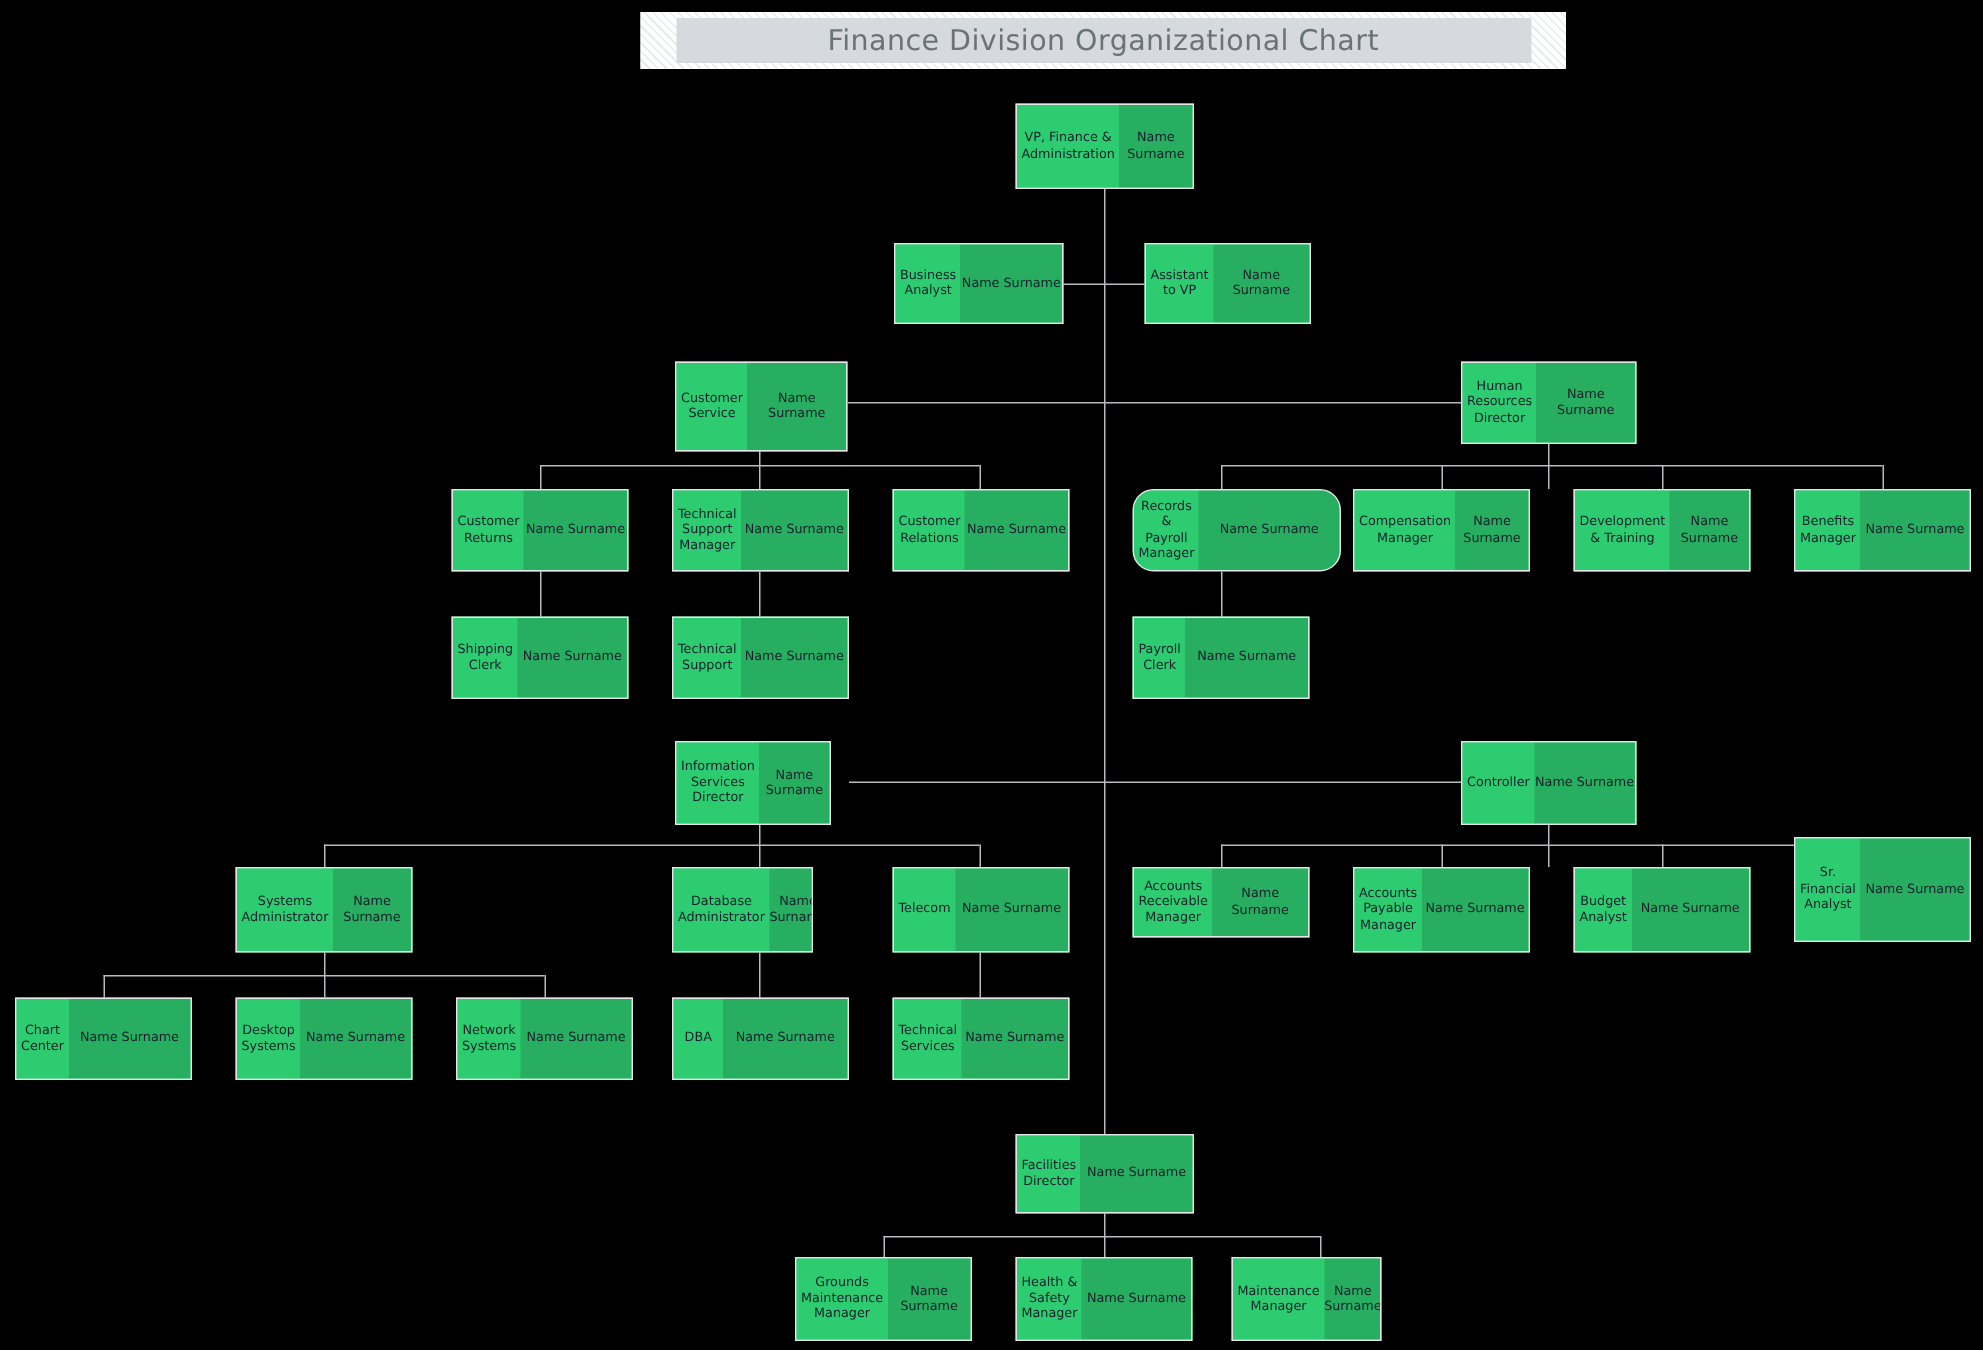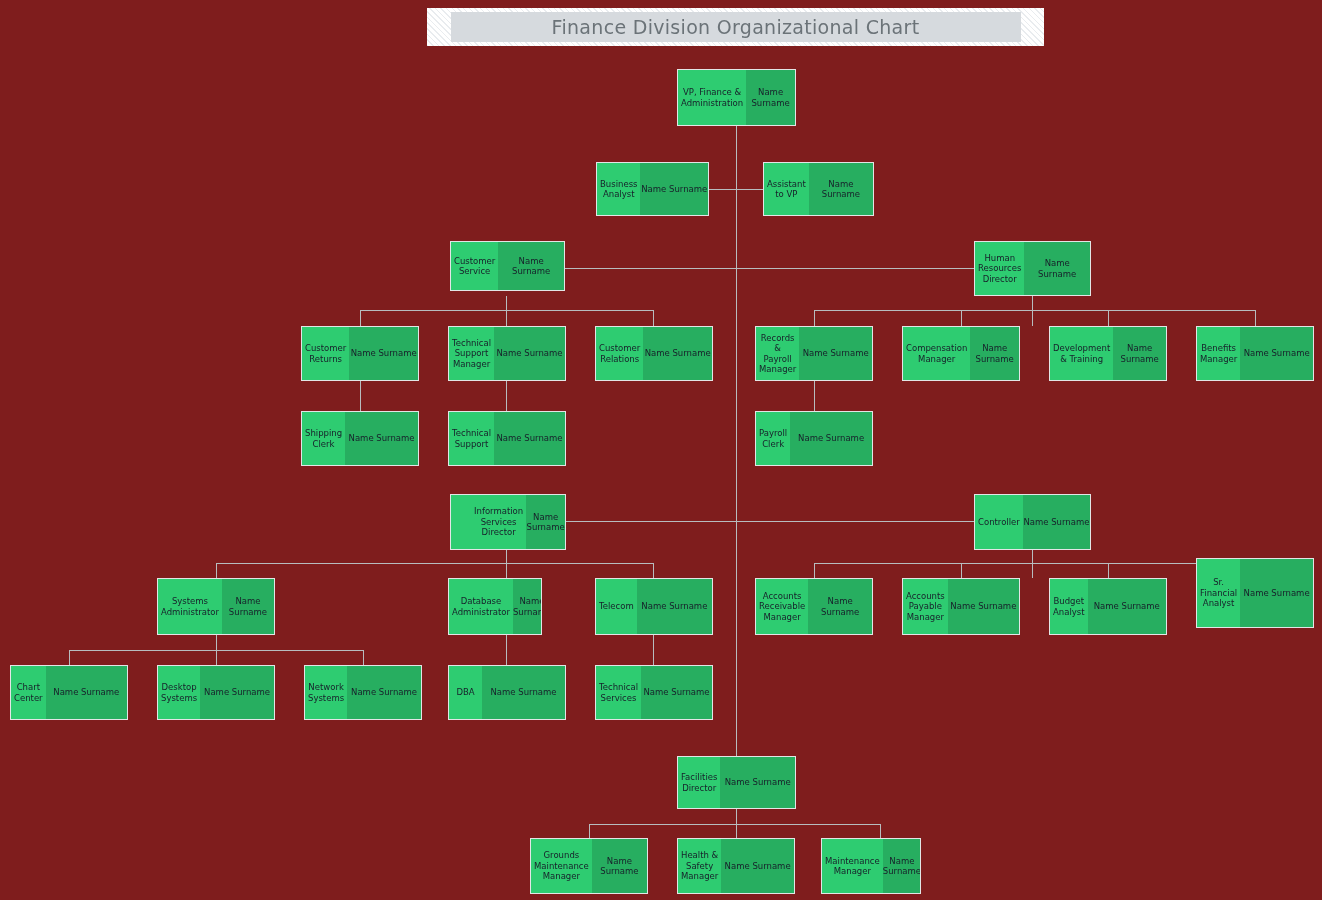--- a/index.html
+++ b/index.html
@@ -10,21 +10,21 @@
   body {
     width: 1322px;
     height: 900px;
     font-family: "DejaVu Sans", "Liberation Sans", sans-serif;
     overflow: hidden;
   }
   #canvas {
     position: relative;
     width: 1322px;
     height: 900px;
-    background: #7f1d1d;
+    background: #000000;
   }
 
   
   #title-banner {
     position: absolute;
     left: 427px;
     top: 8px;
     width: 617px;
     height: 38px;
     background-color: #ffffff;
@@ -169,21 +169,21 @@
 
   <div class="node" style="left:596px; top:162px; width:113px; height:54px;">
     <div class="title">Business Analyst</div>
     <div class="name">Name Surname</div>
   </div>
   <div class="node" style="left:763px; top:162px; width:111px; height:54px;">
     <div class="title">Assistant to VP</div>
     <div class="name">Name Surname</div>
   </div>
 
-  <div class="node" style="left:450px; top:241px; width:115px; height:50px;">
+  <div class="node" style="left:450px; top:241px; width:115px; height:60px;">
     <div class="title">Customer Service</div>
     <div class="name">Name Surname</div>
   </div>
   <div class="node" style="left:974px; top:241px; width:117px; height:55px;">
     <div class="title">Human Resources Director</div>
     <div class="name">Name Surname</div>
   </div>
 
   <div class="node" style="left:301px; top:326px; width:118px; height:55px;">
     <div class="title">Customer Returns</div>
@@ -191,21 +191,21 @@
   </div>
   <div class="node" style="left:448px; top:326px; width:118px; height:55px;">
     <div class="title">Technical Support Manager</div>
     <div class="name">Name Surname</div>
   </div>
   <div class="node" style="left:595px; top:326px; width:118px; height:55px;">
     <div class="title">Customer Relations</div>
     <div class="name">Name Surname</div>
   </div>
 
-  <div class="node" style="left:755px; top:326px; width:118px; height:55px;">
+  <div class="node" style="left:755px; top:326px; width:139px; height:55px;border-radius:14px;">
     <div class="title">Records &amp; Payroll Manager</div>
     <div class="name">Name Surname</div>
   </div>
   <div class="node" style="left:902px; top:326px; width:118px; height:55px;">
     <div class="title">Compensation Manager</div>
     <div class="name">Name Surname</div>
   </div>
   <div class="node" style="left:1049px; top:326px; width:118px; height:55px;">
     <div class="title">Development &amp; Training</div>
     <div class="name">Name Surname</div>
@@ -221,21 +221,21 @@
   </div>
   <div class="node" style="left:448px; top:411px; width:118px; height:55px;">
     <div class="title">Technical Support</div>
     <div class="name">Name Surname</div>
   </div>
   <div class="node" style="left:755px; top:411px; width:118px; height:55px;">
     <div class="title">Payroll Clerk</div>
     <div class="name">Name Surname</div>
   </div>
 
-  <div class="node" style="left:450px; top:494px; width:116px; height:56px;padding-left:20px;">
+  <div class="node" style="left:450px; top:494px; width:104px; height:56px;">
     <div class="title">Information Services Director</div>
     <div class="name">Name Surname</div>
   </div>
   <div class="node" style="left:974px; top:494px; width:117px; height:56px;">
     <div class="title">Controller</div>
     <div class="name">Name Surname</div>
   </div>
 
   <div class="node" style="left:157px; top:578px; width:118px; height:57px;">
     <div class="title">Systems Administrator</div>
@@ -243,21 +243,21 @@
   </div>
   <div class="node" style="left:448px; top:578px; width:94px; height:57px;">
     <div class="title">Database Administrator</div>
     <div class="name">Name Surname</div>
   </div>
   <div class="node" style="left:595px; top:578px; width:118px; height:57px;">
     <div class="title">Telecom</div>
     <div class="name">Name Surname</div>
   </div>
 
-  <div class="node" style="left:755px; top:578px; width:118px; height:57px;">
+  <div class="node" style="left:755px; top:578px; width:118px; height:47px;">
     <div class="title">Accounts Receivable Manager</div>
     <div class="name">Name Surname</div>
   </div>
   <div class="node" style="left:902px; top:578px; width:118px; height:57px;">
     <div class="title">Accounts Payable Manager</div>
     <div class="name">Name Surname</div>
   </div>
   <div class="node" style="left:1049px; top:578px; width:118px; height:57px;">
     <div class="title">Budget Analyst</div>
     <div class="name">Name Surname</div>

